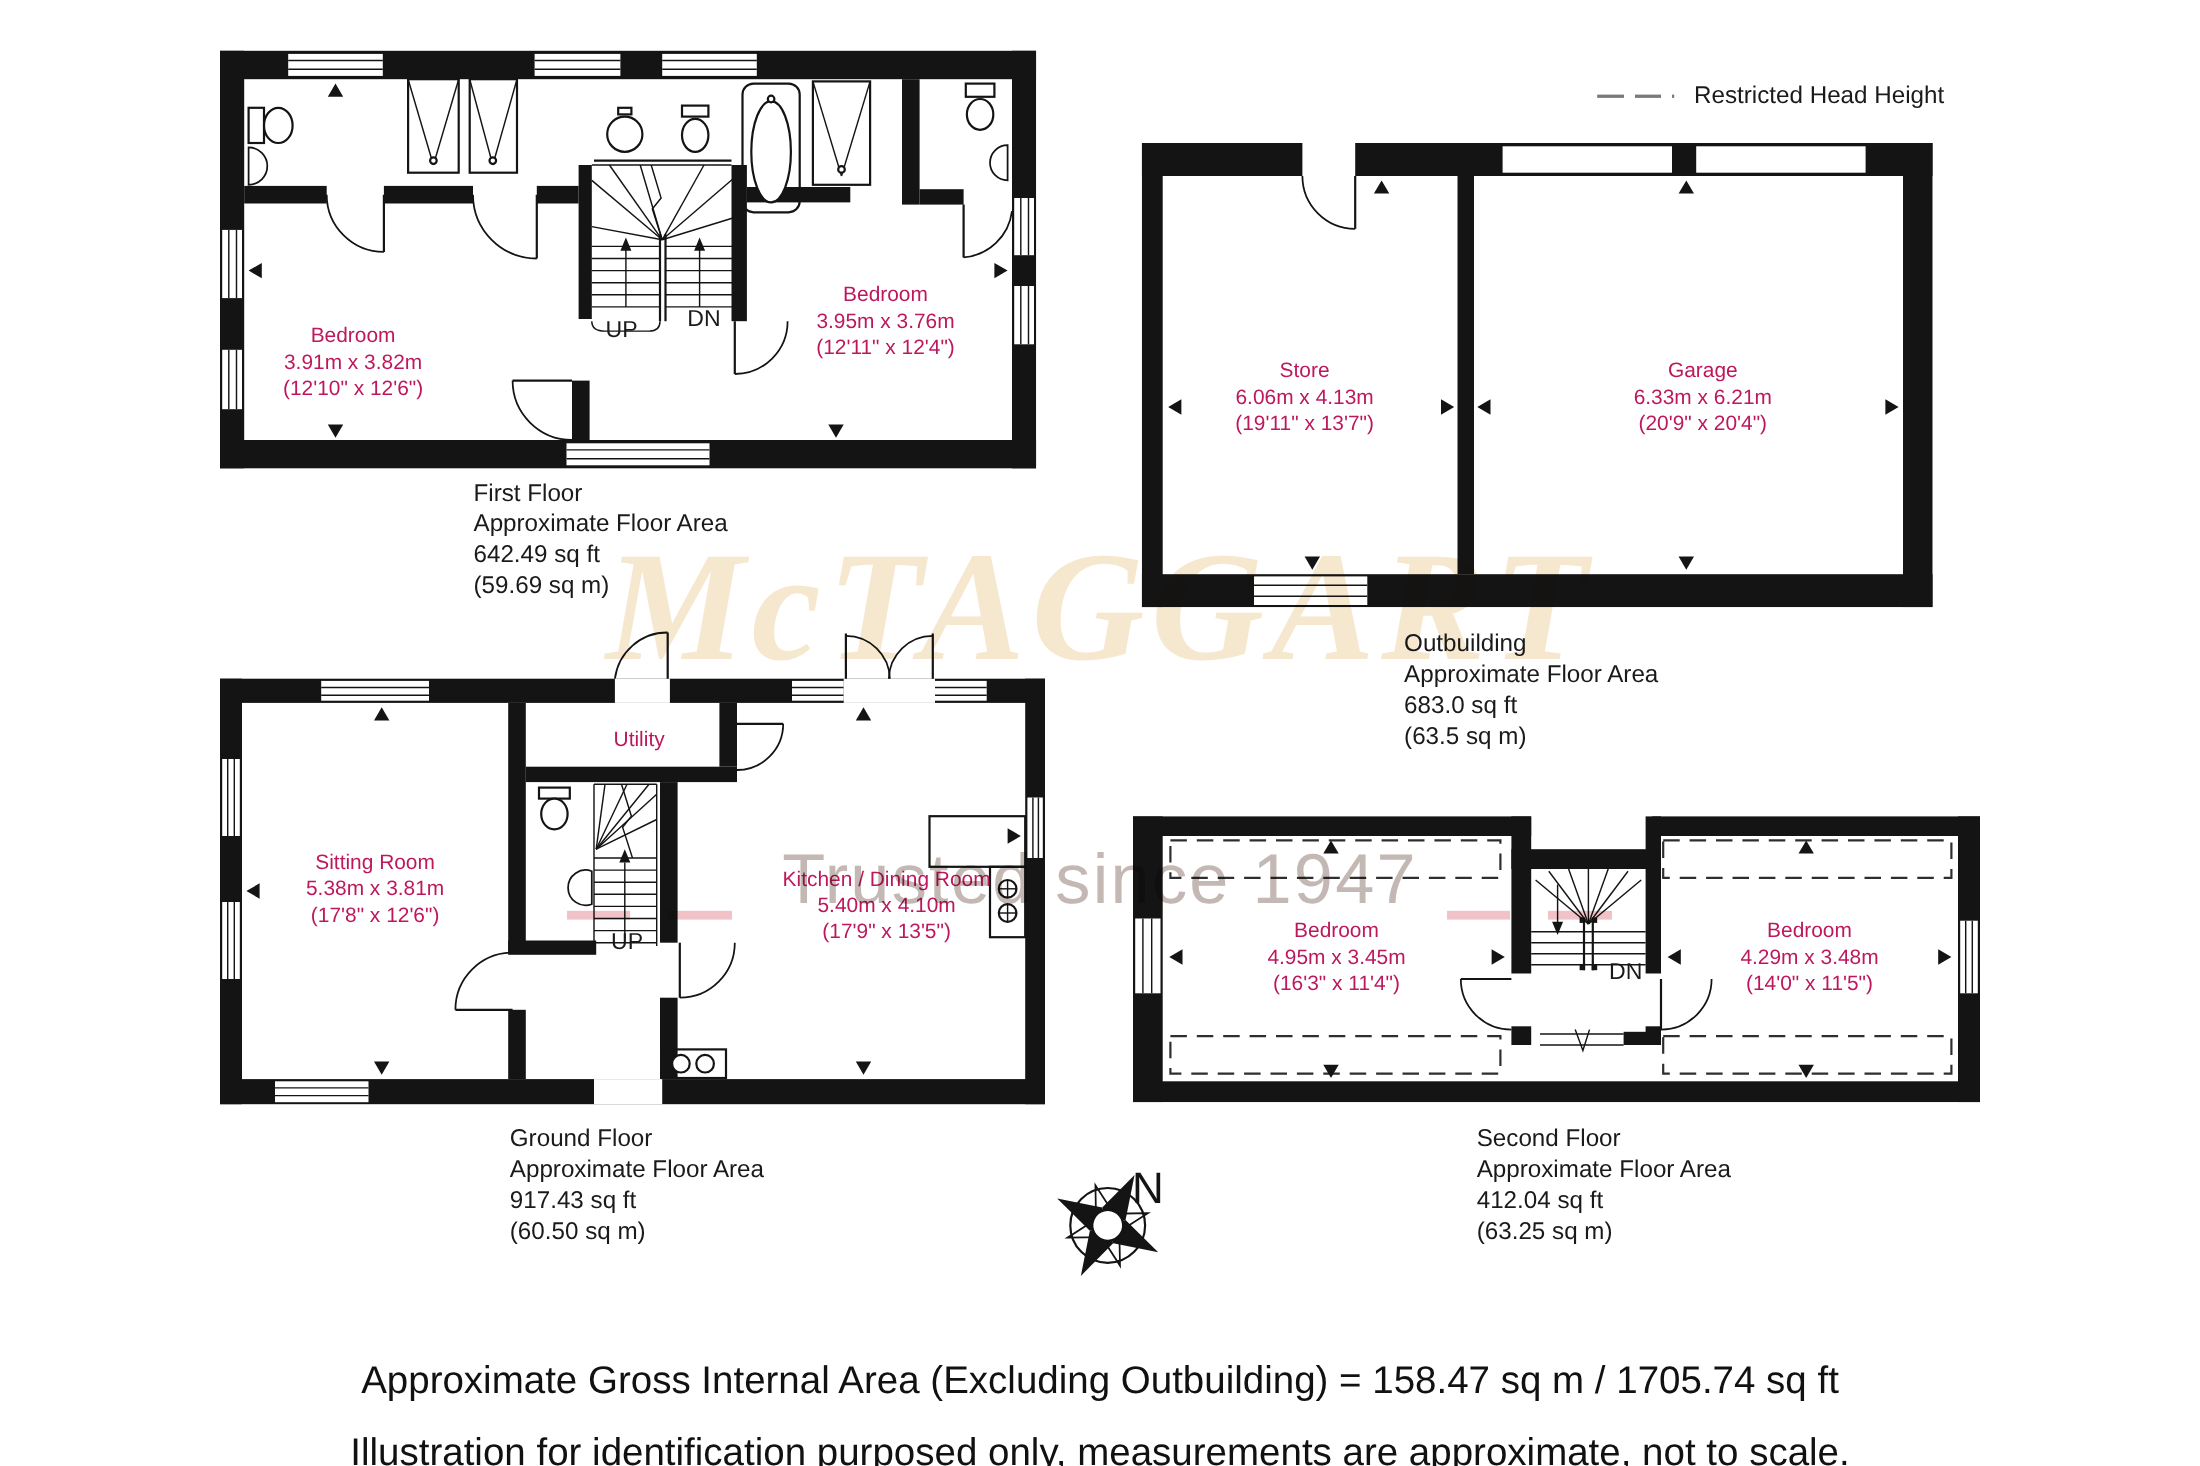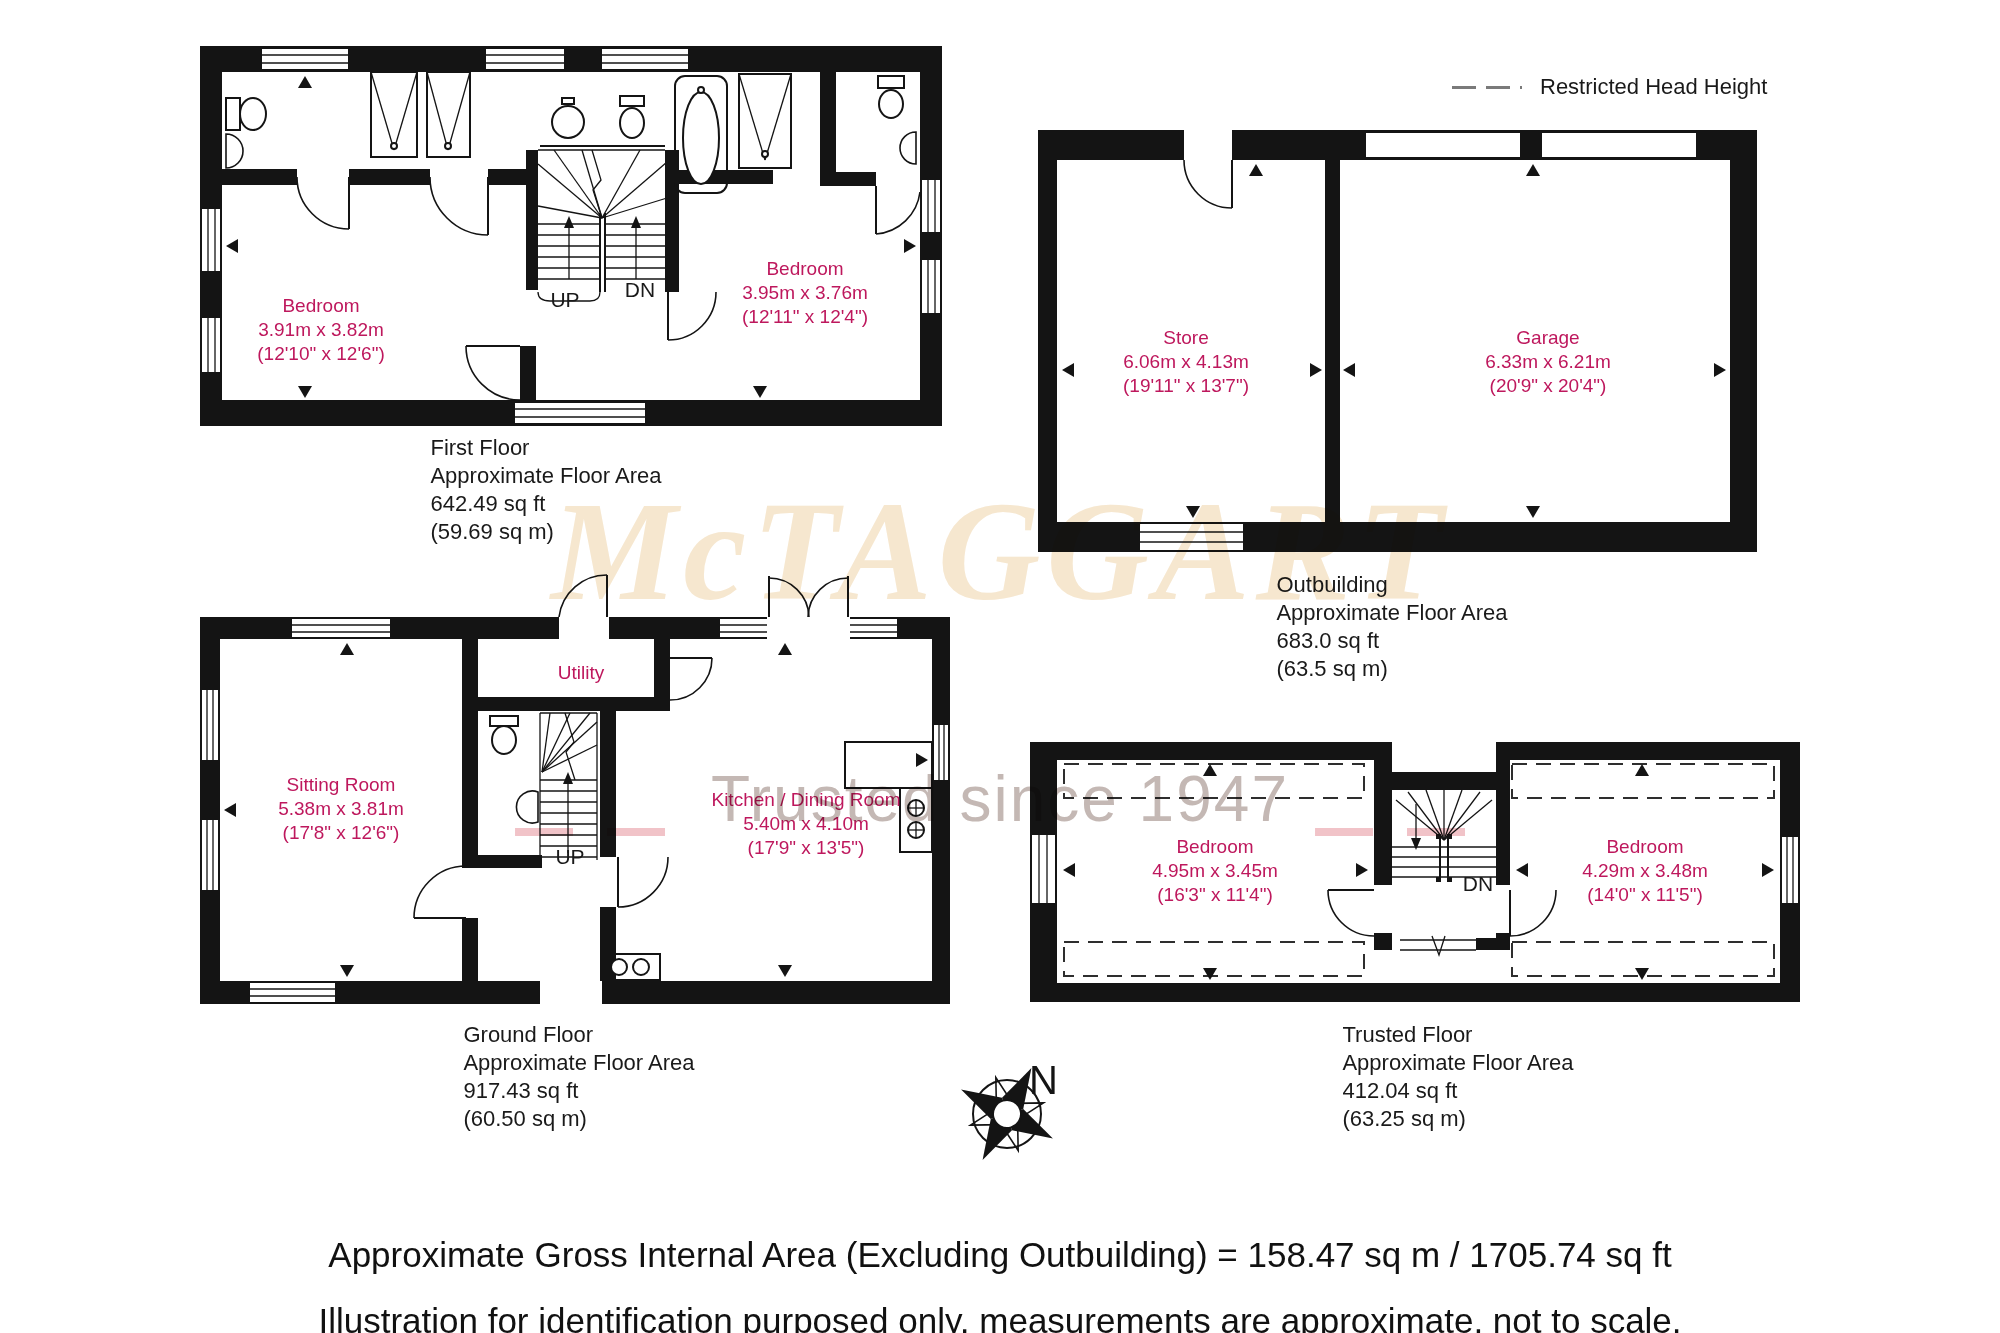--- a/index.html
+++ b/index.html
@@ -441,21 +441,21 @@
     <div>683.0 sq ft</div>
     <div>(63.5 sq m)</div>
   </div>
   <div class="caption" style="left:579px;top:1021px">
     <div>Ground Floor</div>
     <div>Approximate Floor Area</div>
     <div>917.43 sq ft</div>
     <div>(60.50 sq m)</div>
   </div>
   <div class="caption" style="left:1458px;top:1021px">
-    <div>Trusted Floor</div>
+    <div>Second Floor</div>
     <div>Approximate Floor Area</div>
     <div>412.04 sq ft</div>
     <div>(63.25 sq m)</div>
   </div>
 
   <div class="legend">
     <div class="legend-dash"></div>
     <div class="legend-text">Restricted Head Height</div>
   </div>
 

